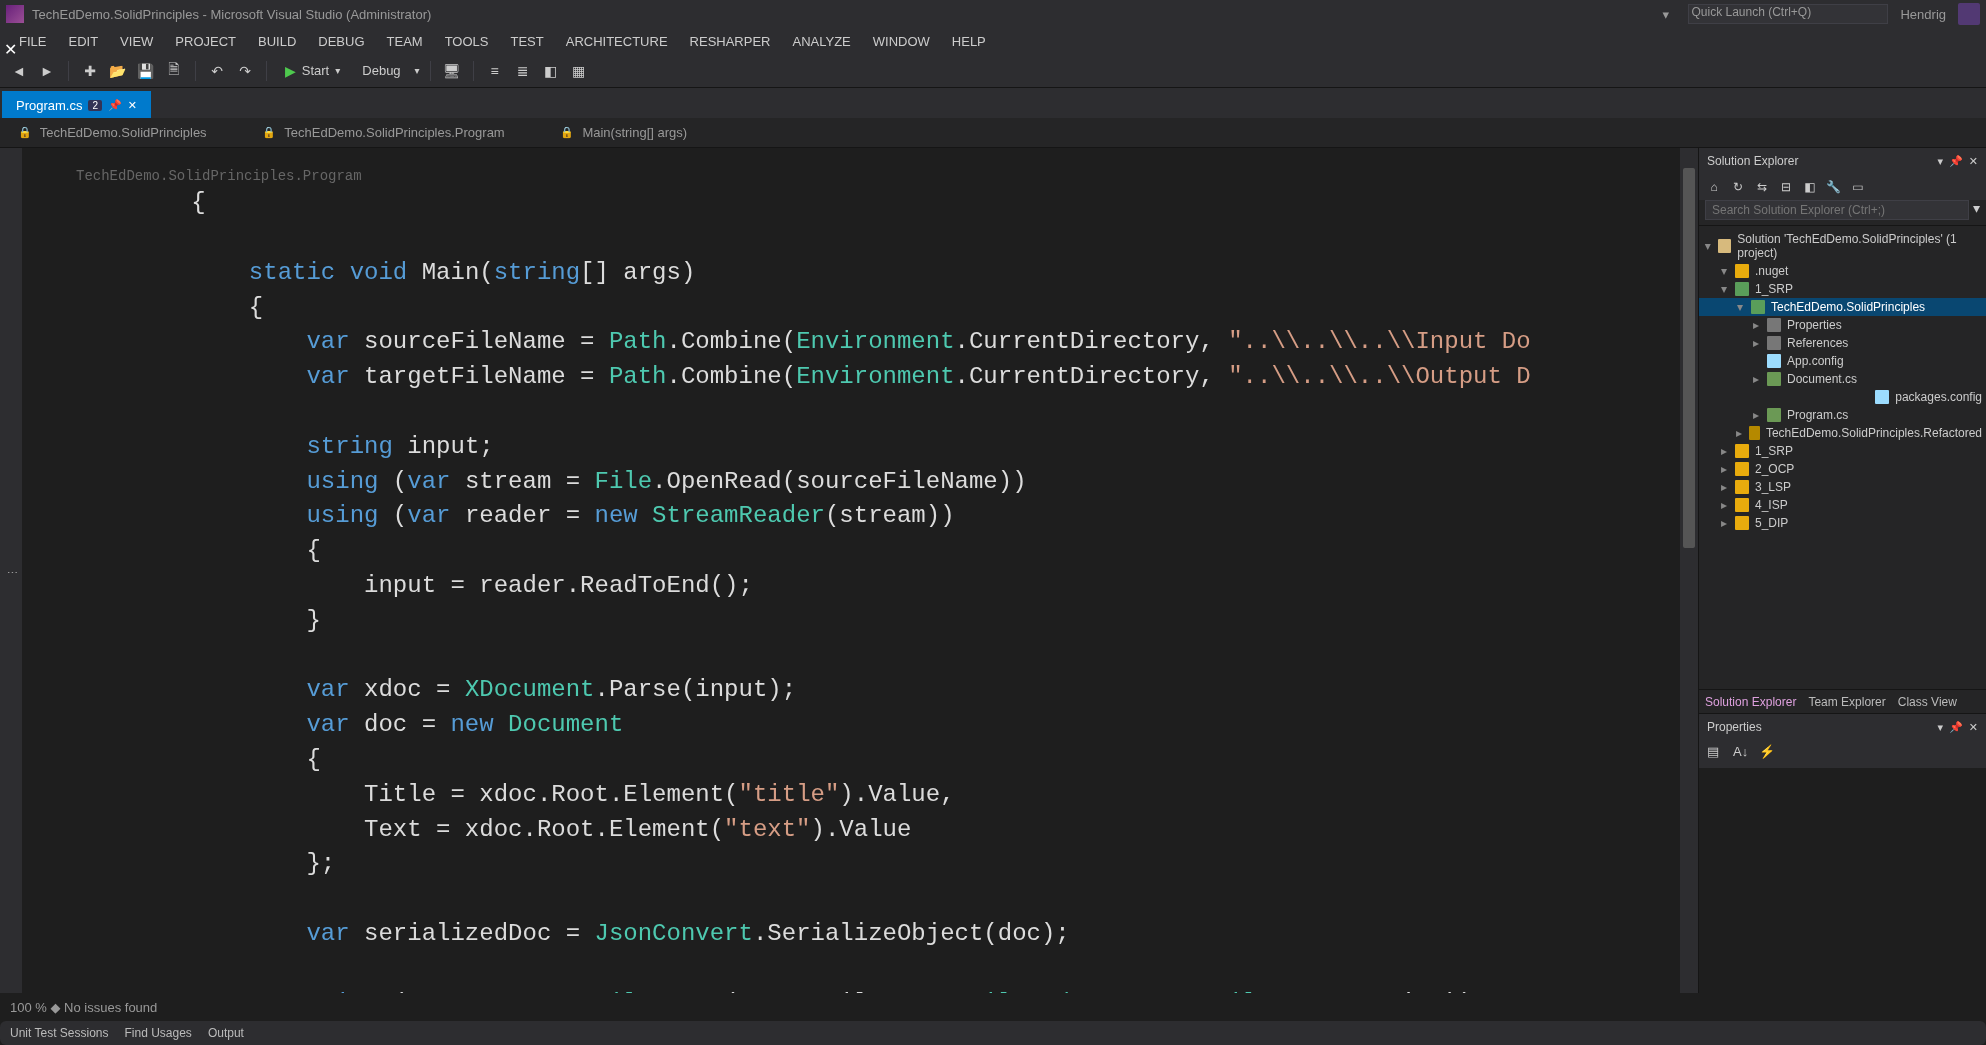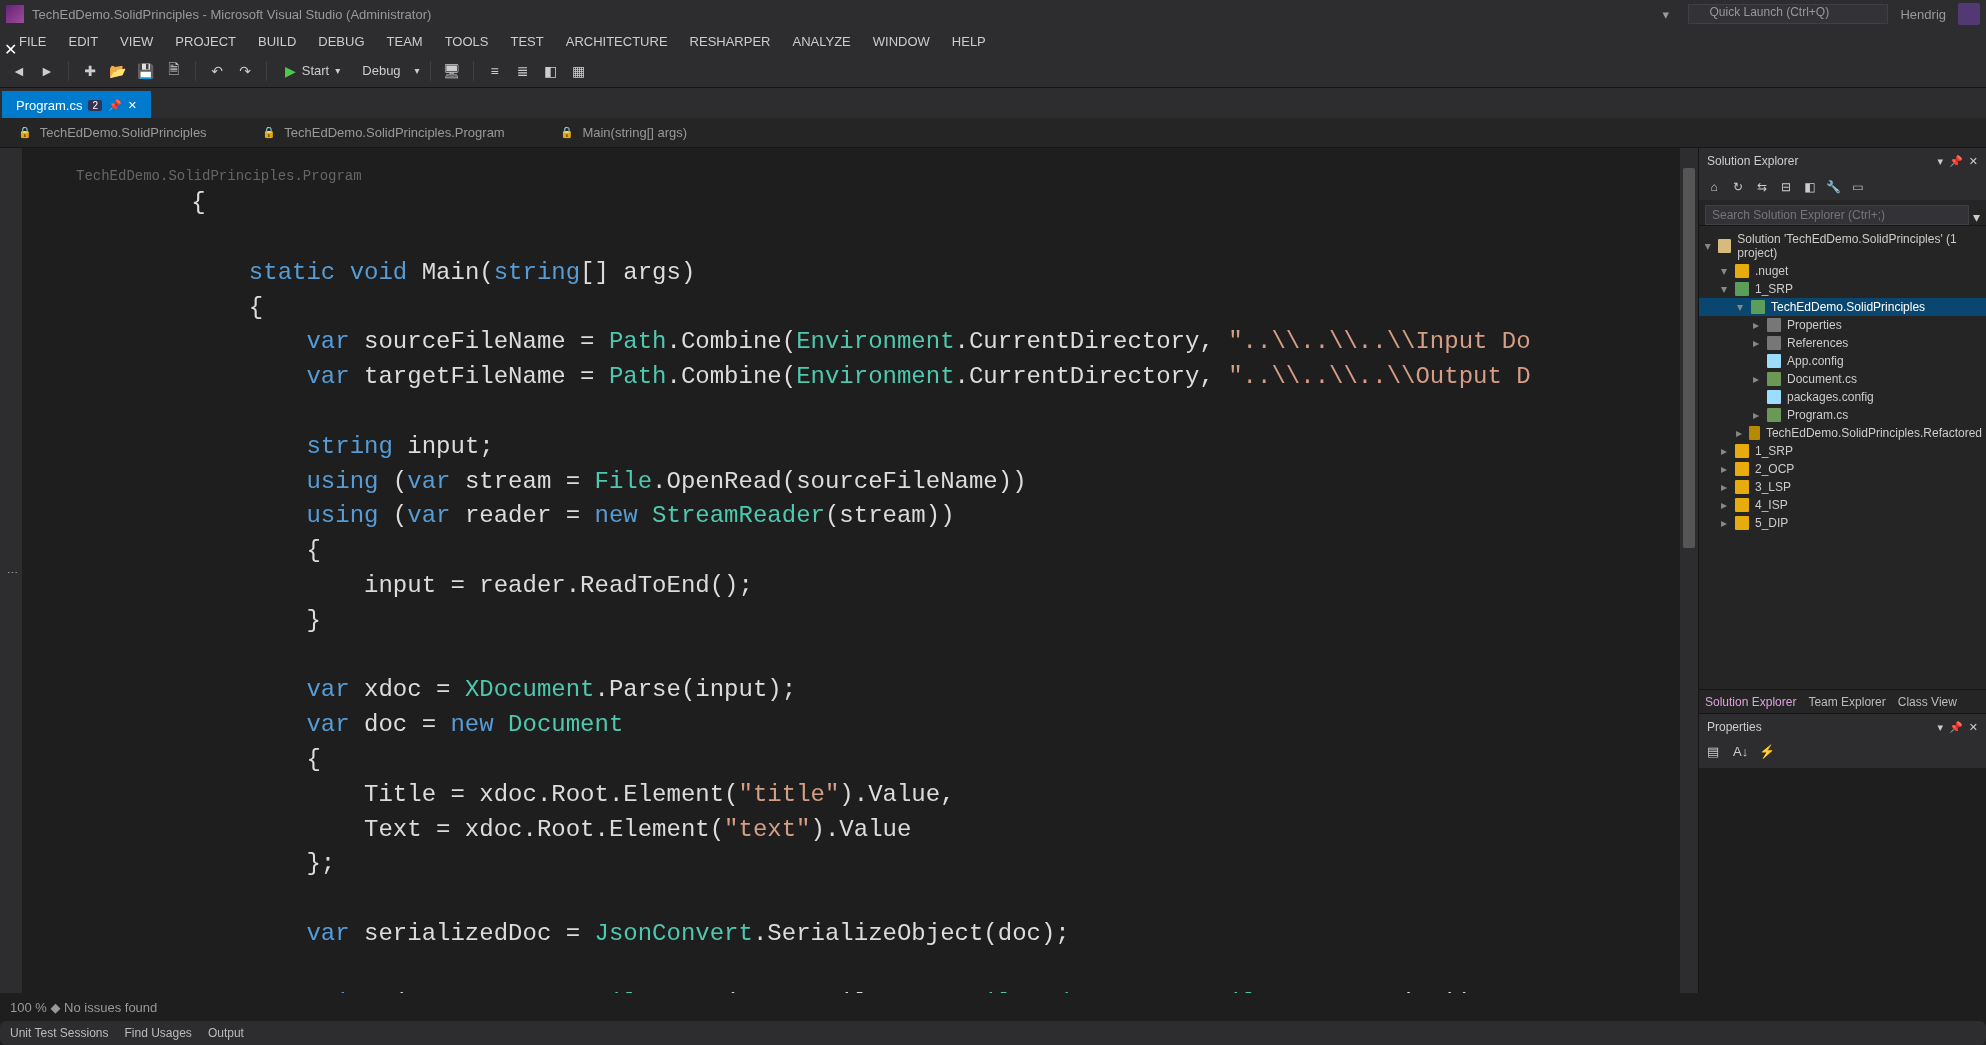--- a/index.html
+++ b/index.html
@@ -24,21 +24,21 @@
 .titlebar .vs-logo {
   width: 18px; height: 18px;
   background: linear-gradient(135deg,#68217a,#9b4f96);
   margin-right: 8px;
 }
 .titlebar .spacer { flex: 1; }
 .titlebar .right-section { display: flex; align-items: center; gap: 12px; }
 .titlebar .caption-btn { width: 14px; height: 14px; color: #999; }
 .titlebar .quick-launch {
   background: #333337; border: 1px solid #3f3f46;
-  height: 20px; width: 200px; font-size: 12px; padding: 0 20px;
+  height: 20px; width: 200px; font-size: 12px; padding: 0 2px;
 }
 .titlebar .avatar {
   width: 22px; height: 22px; background: #523973; border-radius: 2px;
 }
 
 .menubar {
   height: 26px;
   background: #2d2d30;
   display: flex;
   align-items: center;
@@ -189,21 +189,21 @@
   display: flex;
   align-items: center;
   padding: 0 6px;
   gap: 6px;
 }
 .panel-toolbar .btn { width:18px; height:18px; color:#ccc; font-size:12px; display:inline-flex; align-items:center; justify-content:center; }
 .panel-search {
   height: 26px;
   background: #252526;
   border-bottom: 1px solid #151515;
-  display: flex; align-items: flex-end; padding: 0 6px;
+  display: flex; align-items: flex-start; padding: 0 6px;
 }
 .panel-search input {
   flex:1; background: #333337; border: 1px solid #3f3f46;
   color:#ccc; height: 20px; font-size: 12px; padding: 0 6px;
 }
 .tree {
   flex: 1;
   overflow: auto;
   font-size: 12px;
   padding: 4px 0;
@@ -433,21 +433,21 @@
         <div class="tree-node" style="padding-left: 52px;">
           <span class="twisty"></span>
           <span class="ico ico-cfg"></span>
           <span>App.config</span>
         </div>
         <div class="tree-node" style="padding-left: 52px;">
           <span class="twisty">▸</span>
           <span class="ico ico-cs"></span>
           <span>Document.cs</span>
         </div>
-        <div class="tree-node" style="padding-left: 52px;">
+        <div class="tree-node" style="padding-left: 52px; justify-content: flex-end;">
           <span class="twisty"></span>
           <span class="ico ico-cfg"></span>
           <span>packages.config</span>
         </div>
         <div class="tree-node" style="padding-left: 52px;">
           <span class="twisty">▸</span>
           <span class="ico ico-cs"></span>
           <span>Program.cs</span>
         </div>
         <div class="tree-node" style="padding-left: 36px;">

